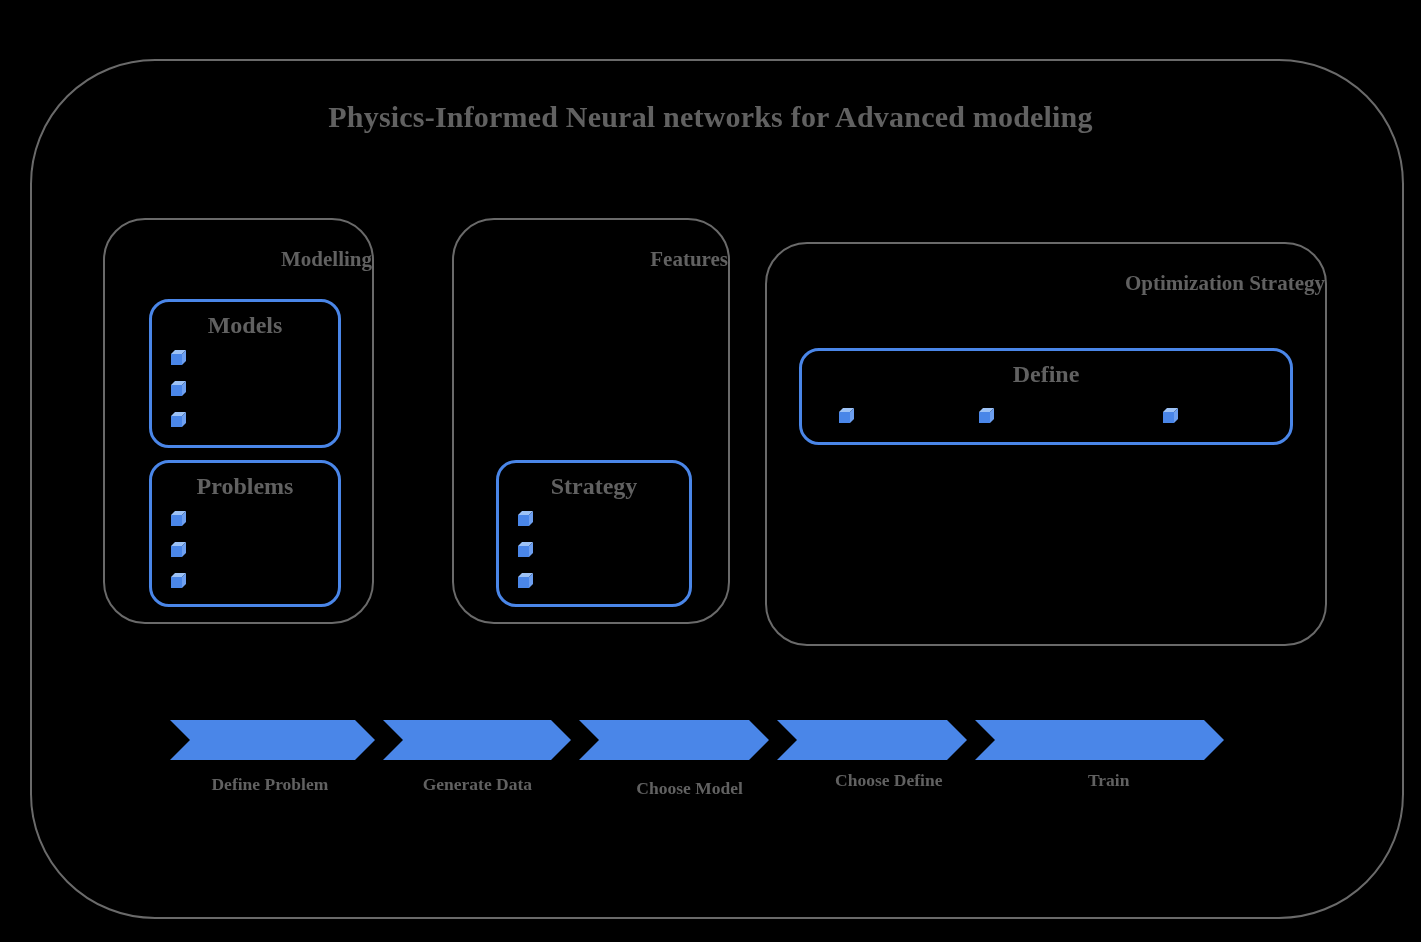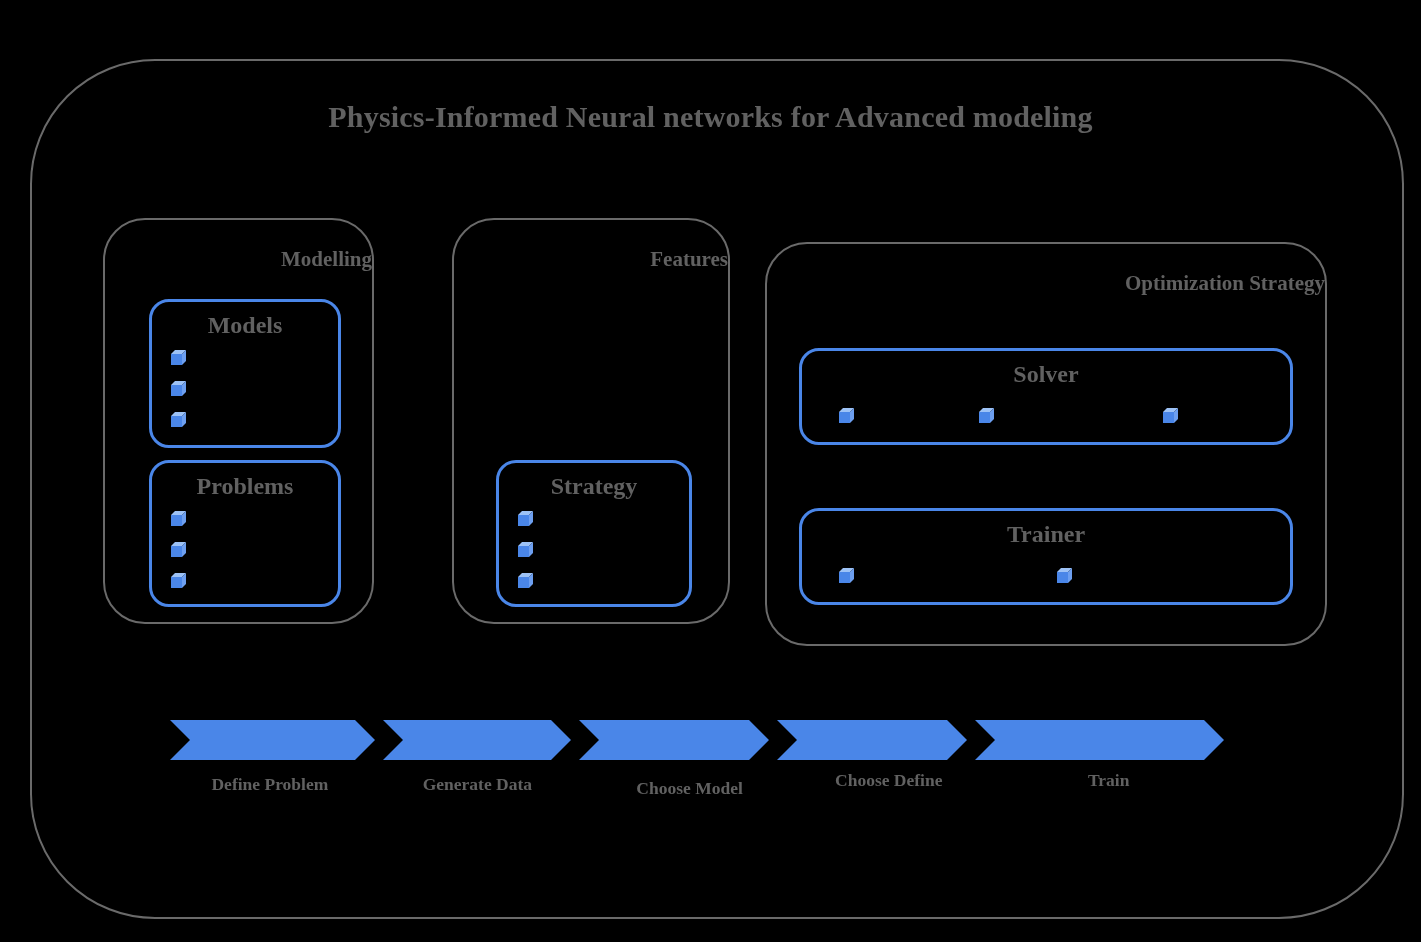--- a/index.html
+++ b/index.html
@@ -130,42 +130,27 @@
               <polygon points="1,6 5,2 16,2 12,6" fill="#9dc2f6"></polygon>
               <polygon points="12,6 16,2 16,13 12,17" fill="#6d9ff0"></polygon>
             </svg></span>
         </div>
     </div>
   </div>
 
   <div class="section" id="section-optimization">
     <div class="section-title">Optimization Strategy</div>
     <div class="inner-box" id="box-solver">
-      <div class="inner-label">Solver</div>
+      <div class="inner-label">Define</div>
       <div class="cubes-row">
           <span class="cube"><svg width="18" height="18" viewBox="0 0 18 18">
               <polygon points="1,6 12,6 12,17 1,17" fill="#4a86e8"></polygon>
               <polygon points="1,6 5,2 16,2 12,6" fill="#9dc2f6"></polygon>
               <polygon points="12,6 16,2 16,13 12,17" fill="#6d9ff0"></polygon>
             </svg></span>
-          <span class="cube"><svg width="18" height="18" viewBox="0 0 18 18">
-              <polygon points="1,6 12,6 12,17 1,17" fill="#4a86e8"></polygon>
-              <polygon points="1,6 5,2 16,2 12,6" fill="#9dc2f6"></polygon>
-              <polygon points="12,6 16,2 16,13 12,17" fill="#6d9ff0"></polygon>
-            </svg></span>
-          <span class="cube"><svg width="18" height="18" viewBox="0 0 18 18">
-              <polygon points="1,6 12,6 12,17 1,17" fill="#4a86e8"></polygon>
-              <polygon points="1,6 5,2 16,2 12,6" fill="#9dc2f6"></polygon>
-              <polygon points="12,6 16,2 16,13 12,17" fill="#6d9ff0"></polygon>
-            </svg></span>
-        </div>
-    </div>
-    <div class="inner-box" id="box-trainer">
-      <div class="inner-label">Trainer</div>
-      <div class="cubes-row">
           <span class="cube"><svg width="18" height="18" viewBox="0 0 18 18">
               <polygon points="1,6 12,6 12,17 1,17" fill="#4a86e8"></polygon>
               <polygon points="1,6 5,2 16,2 12,6" fill="#9dc2f6"></polygon>
               <polygon points="12,6 16,2 16,13 12,17" fill="#6d9ff0"></polygon>
             </svg></span>
           <span class="cube"><svg width="18" height="18" viewBox="0 0 18 18">
               <polygon points="1,6 12,6 12,17 1,17" fill="#4a86e8"></polygon>
               <polygon points="1,6 5,2 16,2 12,6" fill="#9dc2f6"></polygon>
               <polygon points="12,6 16,2 16,13 12,17" fill="#6d9ff0"></polygon>
             </svg></span>

